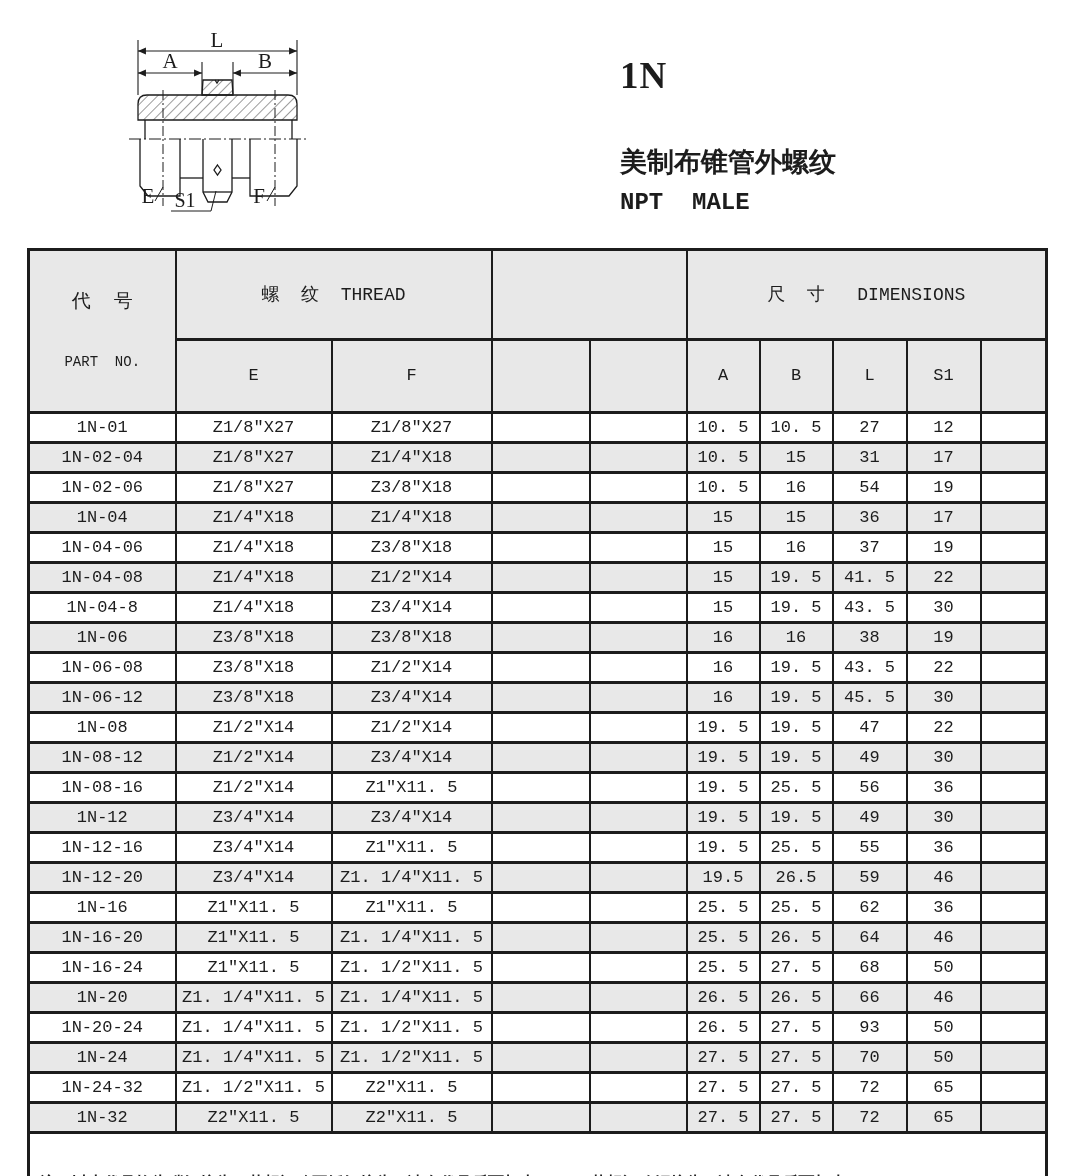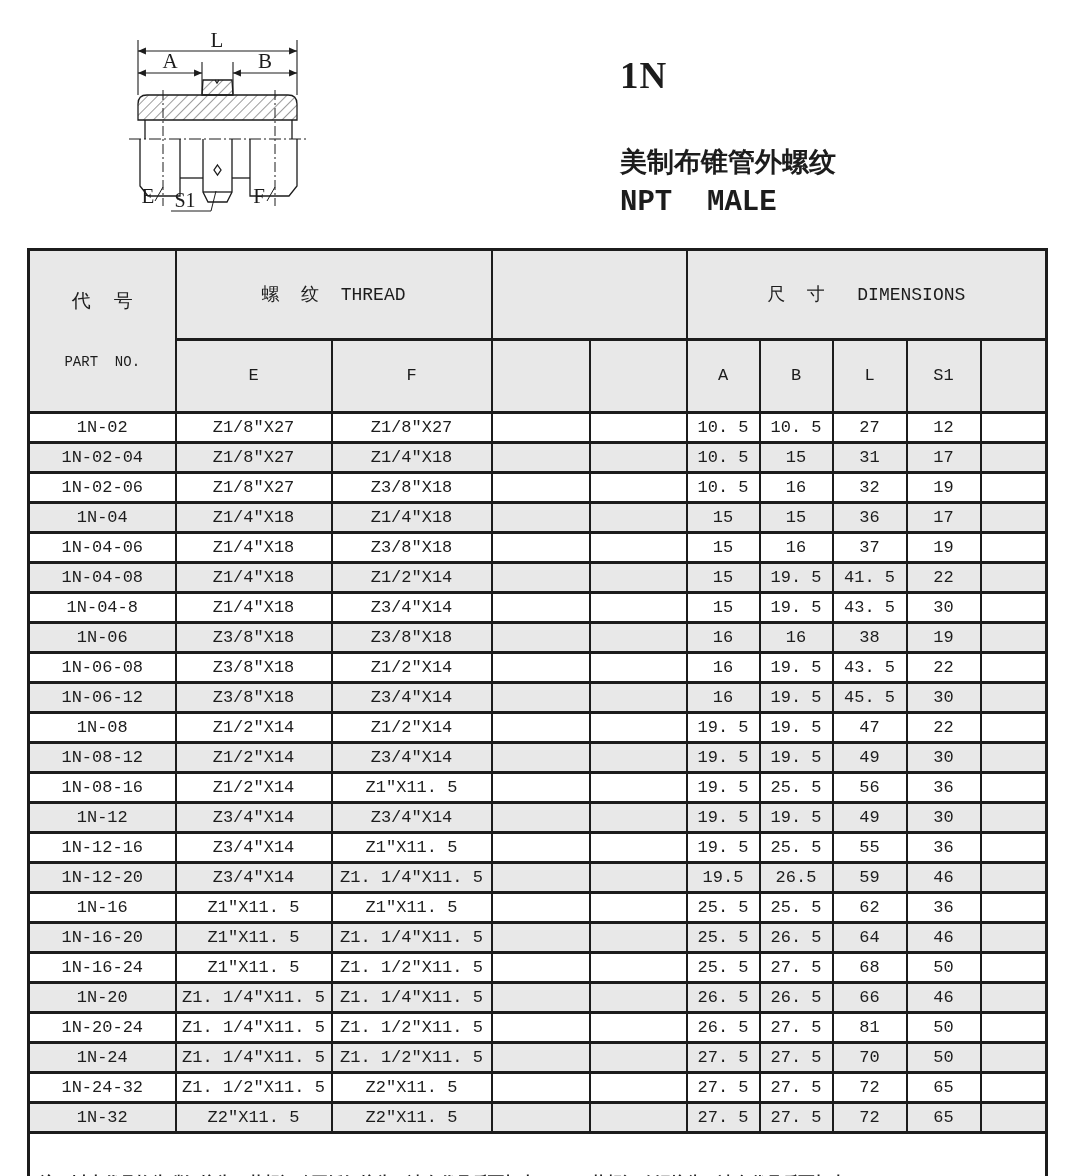--- a/index.html
+++ b/index.html
@@ -21,21 +21,21 @@
   .titleblock { position:absolute; left:620px; top:36px; width:340px; text-align:left;margin-top:20px; }
   .model {
     font-family:"Liberation Serif","DejaVu Serif",serif;
     font-size:37px; line-height:40px; font-weight:700; letter-spacing:1px;
   }
   .sub-cn {
     margin-top:50px; font-size:27px; line-height:32px; font-weight:700;
     font-family:"Liberation Sans","DejaVu Sans",sans-serif; white-space:pre;
   }
   .sub-en {
-    margin-top:8px; font-size:29px; line-height:34px; font-weight:700; white-space:pre;
+    margin-top:8px; font-size:24px; line-height:34px; font-weight:700; white-space:pre;
   }
 
   
   table.spec {
     position:absolute; left:27px; top:248px; width:1018px;
     border-collapse:collapse; table-layout:fixed; background:#fff;
     border:3px solid var(--line,#1c1c1c);
   }
   .spec th, .spec td {
     border:2px solid var(--line,#1c1c1c);
@@ -157,21 +157,21 @@
         <th>A</th>
         <th>B</th>
         <th>L</th>
         <th>S1</th>
         <th></th>
       </tr>
     </thead>
     <tbody class="data-rows">
 
         <tr>
-          <td>1N-02</td>
+          <td>1N-01</td>
           <td>Z1/8″X27</td>
           <td>Z1/8″X27</td>
           <td></td>
           <td></td>
           <td>10. 5</td>
           <td>10. 5</td>
           <td>27</td>
           <td>12</td>
           <td></td>
         </tr>
@@ -190,21 +190,21 @@
         </tr>
 
         <tr>
           <td>1N-02-06</td>
           <td>Z1/8″X27</td>
           <td>Z3/8″X18</td>
           <td></td>
           <td></td>
           <td>10. 5</td>
           <td>16</td>
-          <td>32</td>
+          <td>54</td>
           <td>19</td>
           <td></td>
         </tr>
 
         <tr>
           <td>1N-04</td>
           <td>Z1/4″X18</td>
           <td>Z1/4″X18</td>
           <td></td>
           <td></td>
@@ -424,21 +424,21 @@
         </tr>
 
         <tr>
           <td>1N-20-24</td>
           <td>Z1. 1/4″X11. 5</td>
           <td>Z1. 1/2″X11. 5</td>
           <td></td>
           <td></td>
           <td>26. 5</td>
           <td>27. 5</td>
-          <td>81</td>
+          <td>93</td>
           <td>50</td>
           <td></td>
         </tr>
 
         <tr>
           <td>1N-24</td>
           <td>Z1. 1/4″X11. 5</td>
           <td>Z1. 1/2″X11. 5</td>
           <td></td>
           <td></td>

